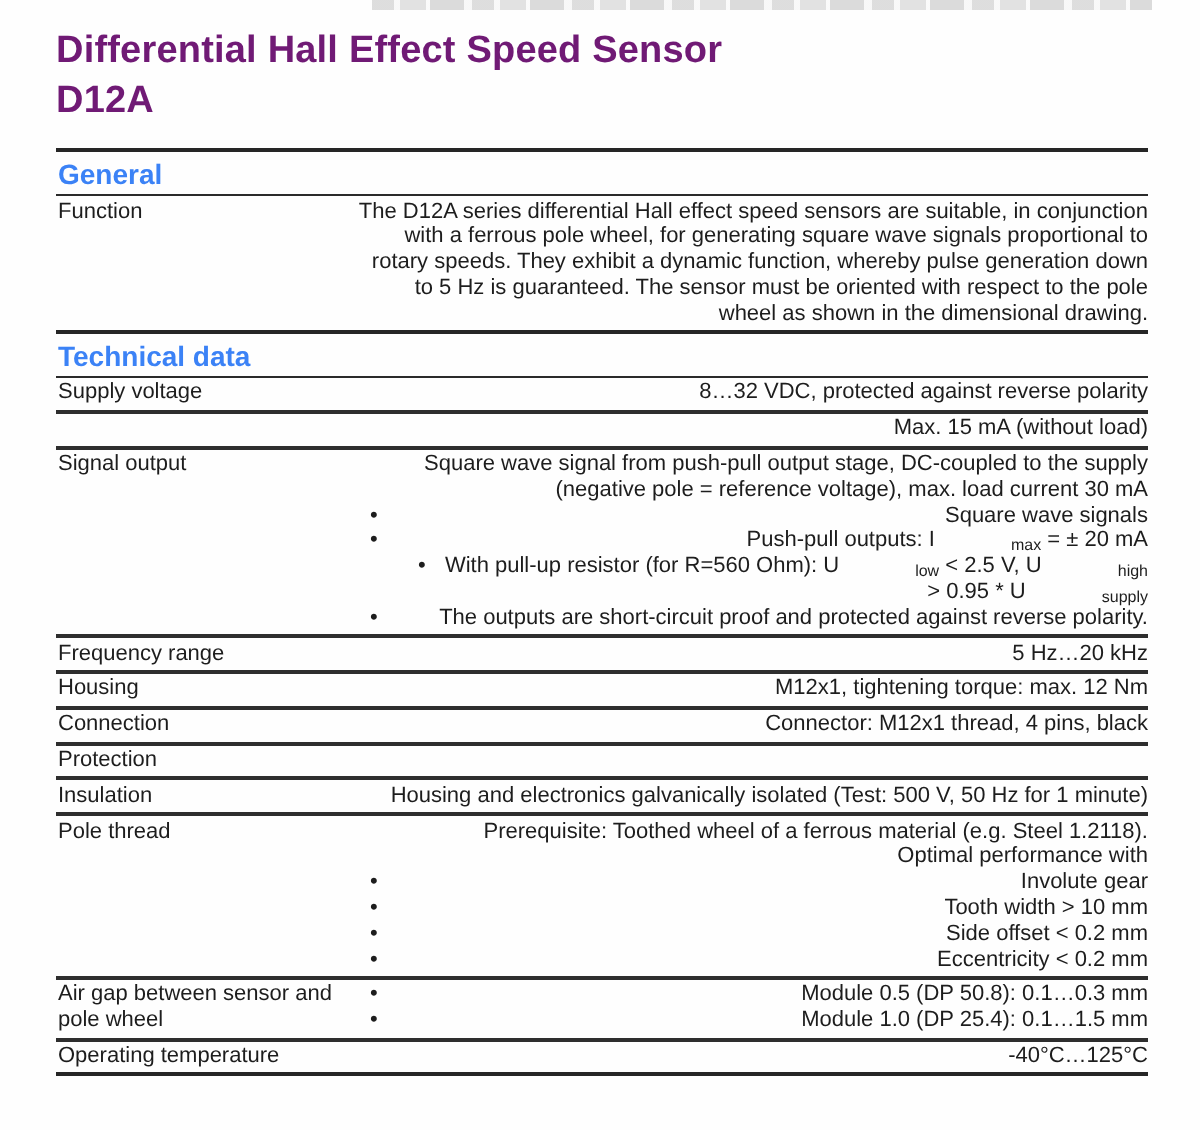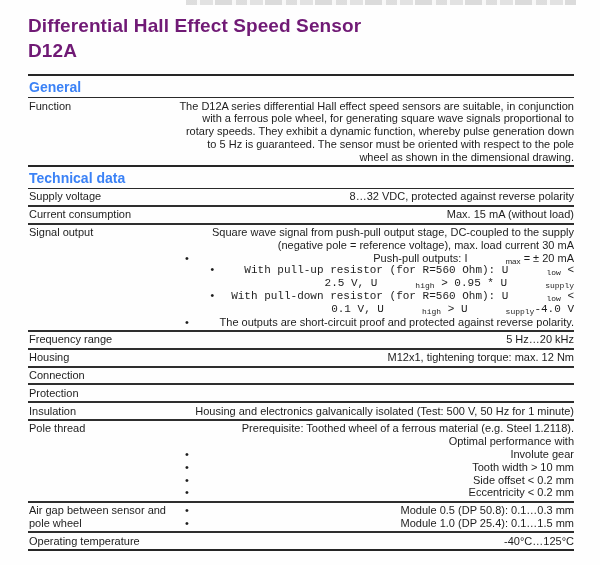--- a/index.html
+++ b/index.html
@@ -75,21 +75,21 @@
   }
   .value {
     flex: 1;
     font-size: 11px;
     line-height: 12.8px;
     text-align: right;
   }
   .line, .bullet { position: relative; }
   .bullet.lvl1 { padding-left: 20px; }
   .bullet.lvl1::before { content: "\2022"; position: absolute; left: 7px; }
-  .bullet.lvl2 { padding-left: 44px; font-family: Liberation Mono, monospace; }
+  .bullet.lvl2 { padding-left: 44px; }
   .bullet.lvl2::before { content: "\2022"; position: absolute; left: 31px; }
   sub {
     font-size: 8px;
     line-height: 0;
     vertical-align: -2px;
     margin-left: 38px;
   }
 </style>
 </head>
 <body>
@@ -113,49 +113,51 @@
         </section>
         <section class="section">
           <div class="section-heading">Technical data</div>
           <div class="row">
             <div class="label">Supply voltage</div>
             <div class="value">
               <div class="line">8…32 VDC, protected against reverse polarity</div>
             </div>
           </div>
           <div class="row">
-            <div class="label">Current consumption</div>
             <div class="value">
               <div class="line">Max. 15 mA (without load)</div>
             </div>
           </div>
           <div class="row">
             <div class="label">Signal output</div>
             <div class="value">
               <div class="line">Square wave signal from push-pull output stage, DC-coupled to the supply (negative pole = reference voltage), max. load current 30 mA</div>
+              <div class="bullet lvl1">Square wave signals</div>
               <div class="bullet lvl1">Push-pull outputs: I<sub>max</sub> = ± 20 mA</div>
               <div class="bullet lvl2">With pull-up resistor (for R=560 Ohm): U<sub>low</sub> &lt; 2.5 V, U<sub>high</sub> &gt; 0.95 * U<sub>supply</sub></div>
-              <div class="bullet lvl2">With pull-down resistor (for R=560 Ohm): U<sub>low</sub> &lt; 0.1 V, U<sub>high</sub> &gt; U<sub>supply</sub>-4.0 V</div>
               <div class="bullet lvl1">The outputs are short-circuit proof and protected against reverse polarity.</div>
             </div>
           </div>
           <div class="row">
             <div class="label">Frequency range</div>
             <div class="value">
               <div class="line">5 Hz…20 kHz</div>
             </div>
           </div>
           <div class="row">
             <div class="label">Housing</div>
             <div class="value">
               <div class="line">M12x1, tightening torque: max. 12 Nm</div>
             </div>
           </div>
           <div class="row">
             <div class="label">Connection</div>
+            <div class="value">
+              <div class="line">Connector: M12x1 thread, 4 pins, black</div>
+            </div>
           </div>
           <div class="row">
             <div class="label">Protection</div>
           </div>
           <div class="row">
             <div class="label">Insulation</div>
             <div class="value">
               <div class="line">Housing and electronics galvanically isolated (Test: 500 V, 50 Hz for 1 minute)</div>
             </div>
           </div>

